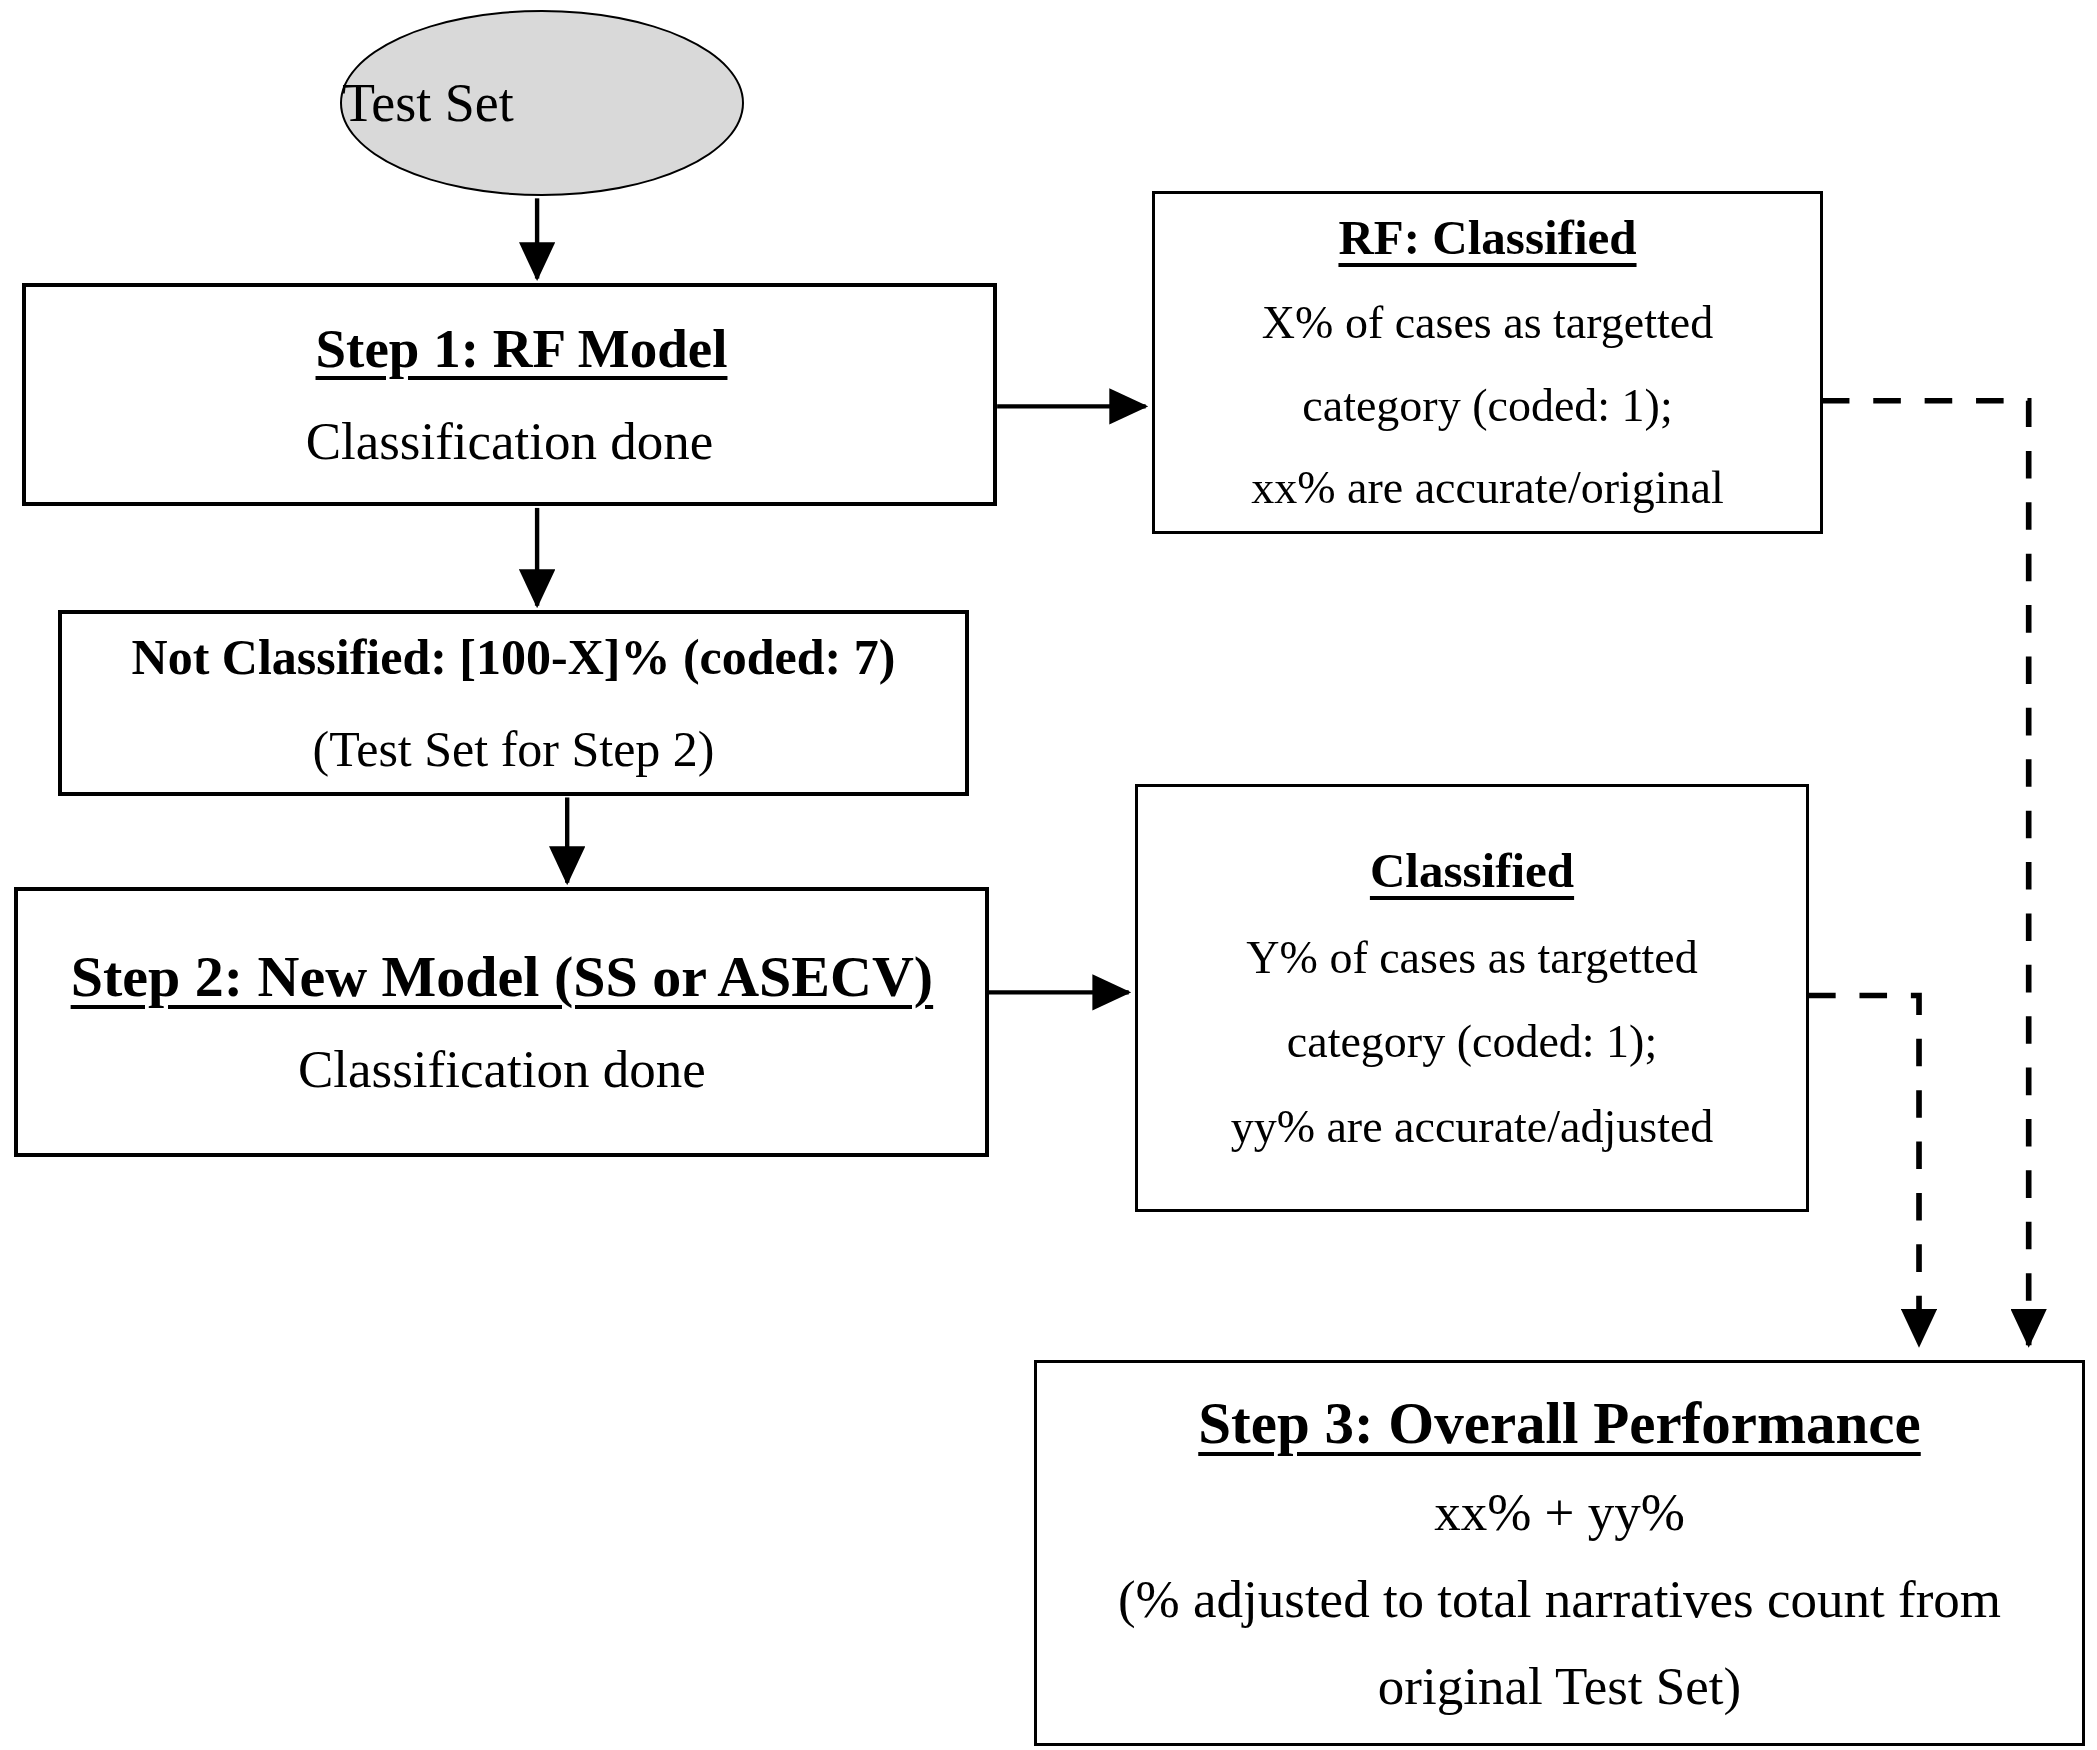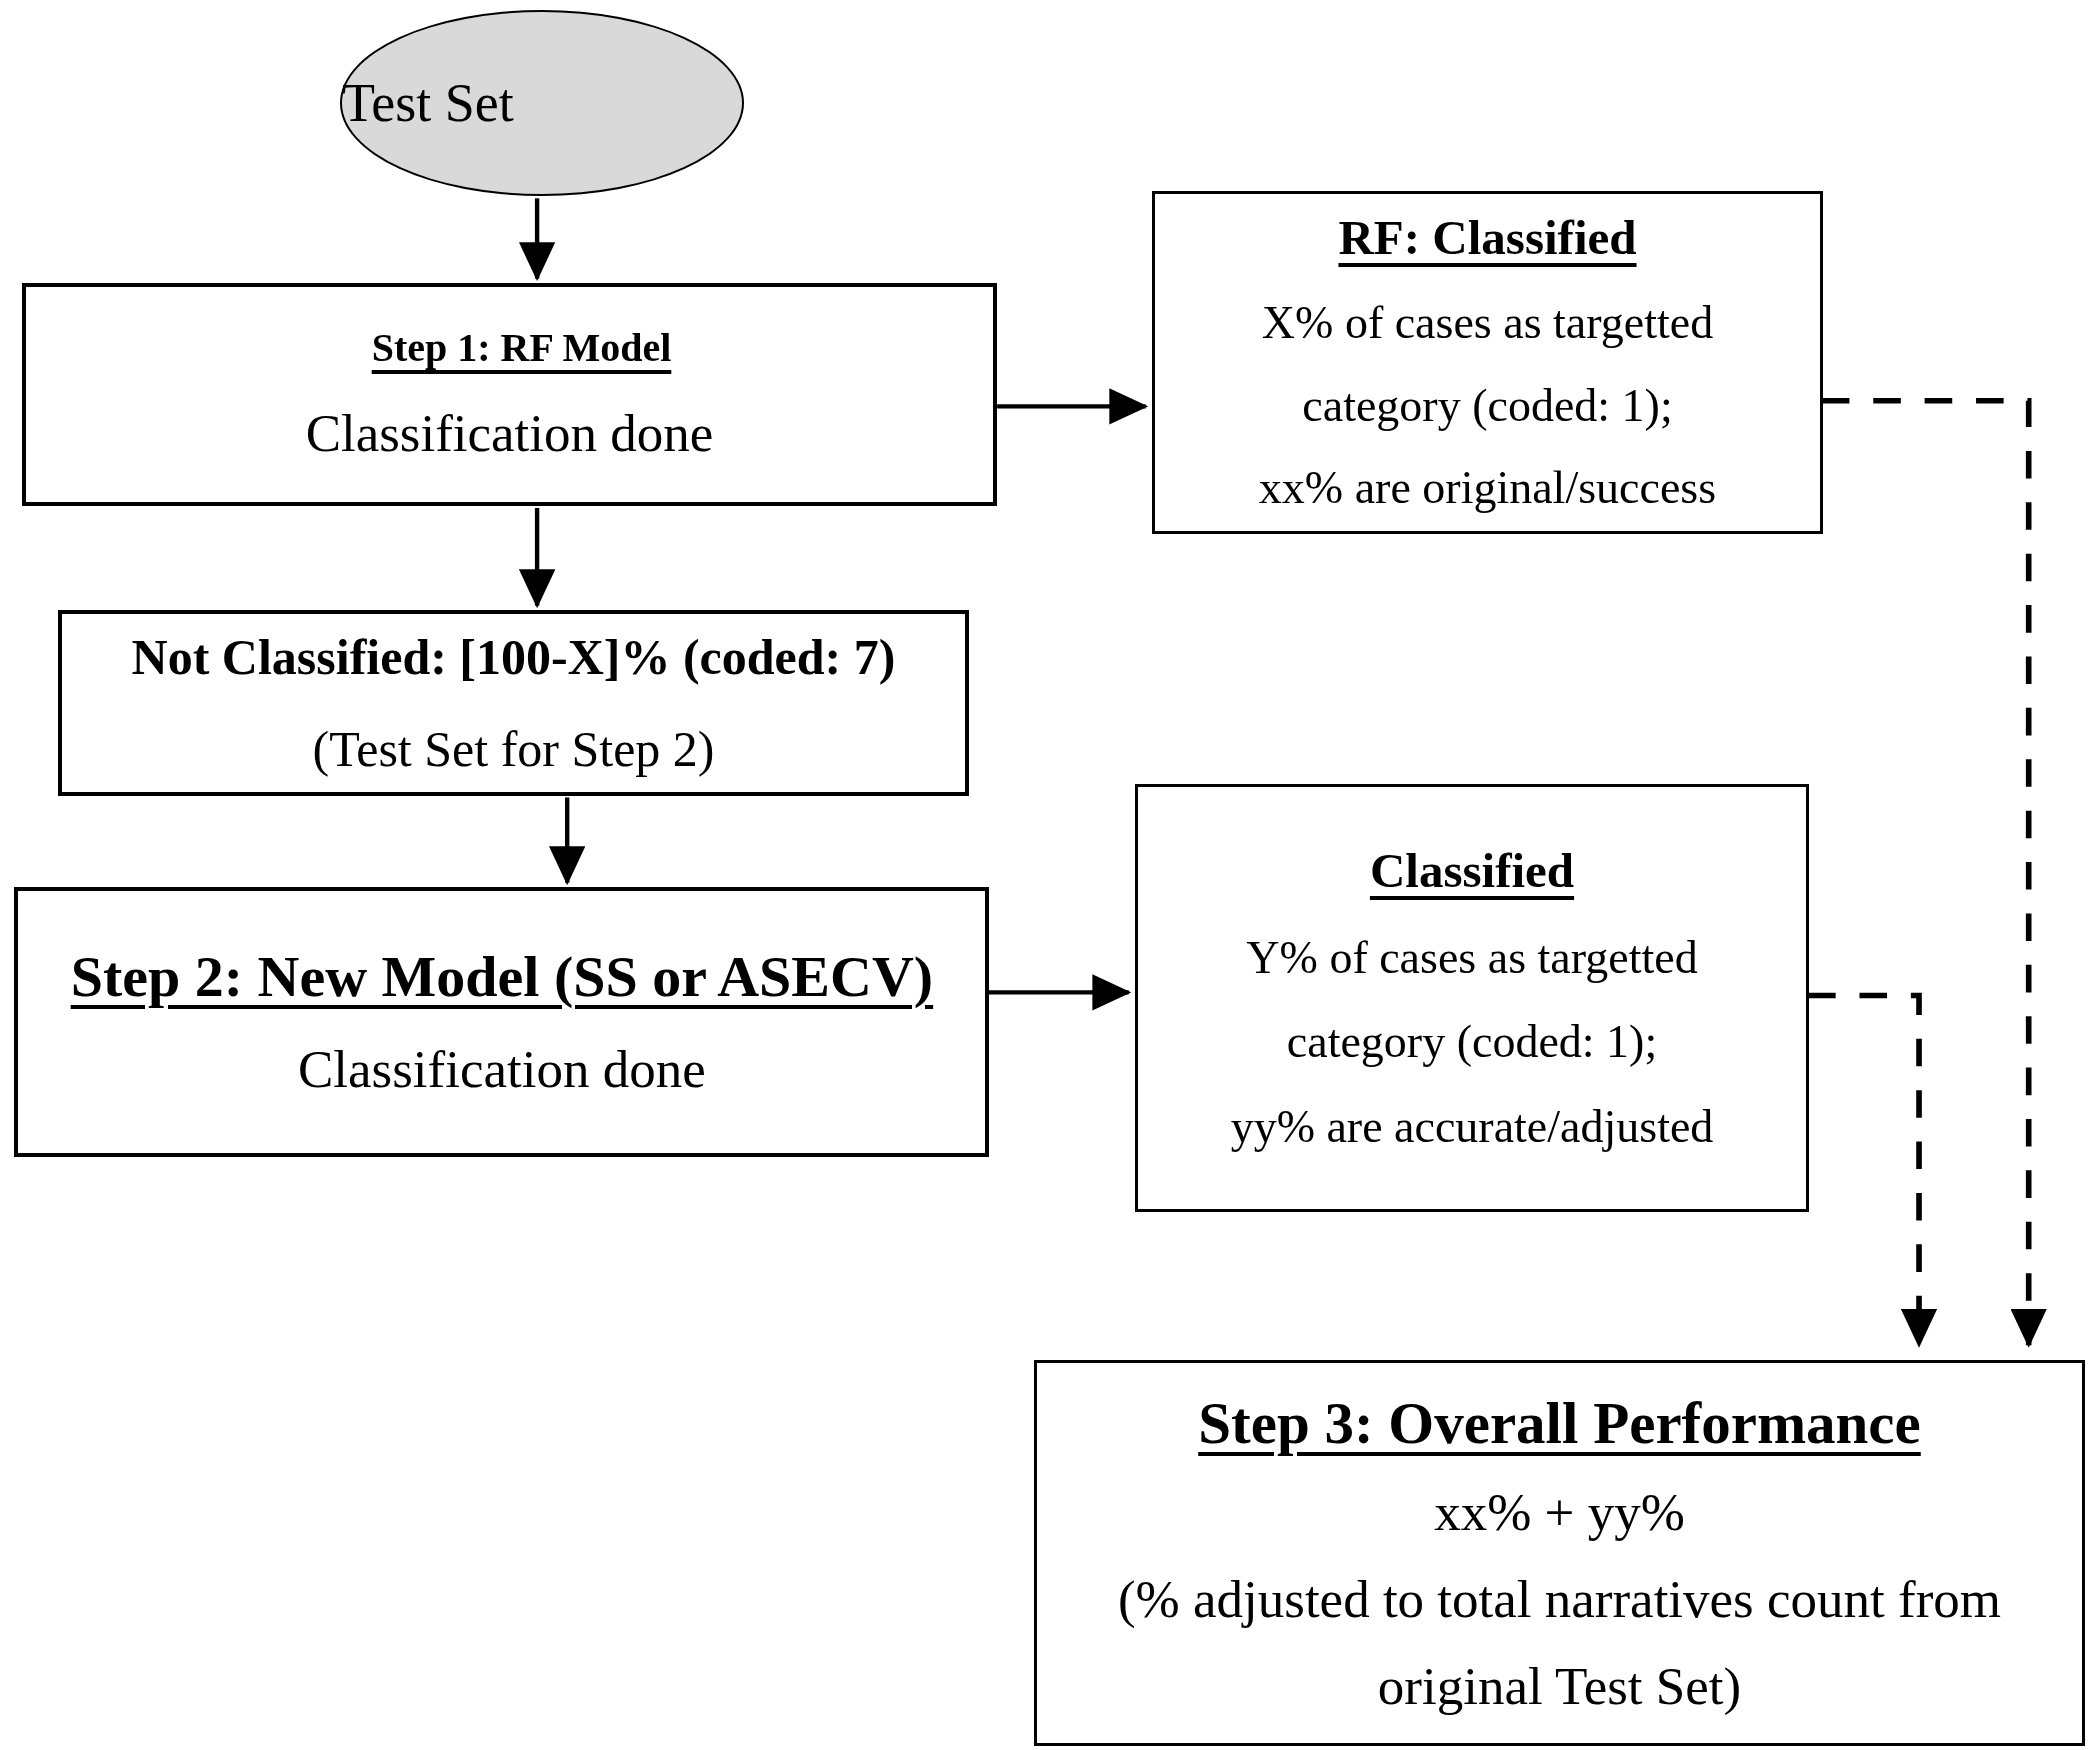--- a/index.html
+++ b/index.html
@@ -44,21 +44,21 @@
     border: 2.5px solid #000000;
     border-radius: 50%;
     box-sizing: border-box;
     display: flex;
     align-items: center;
     justify-content: flex-start;
     font-size: 54px;
   }
   
   #step1 { left: 22px; top: 283px; width: 975px; height: 223px; row-gap: 33px; }
-  #step1 .title { font-size: 40px; margin-left: 24px; }
+  #step1 .title { font-size: 55px; margin-left: 24px; }
   #step1 .body  { font-size: 53px; }
   
   #rf-classified { left: 1152px; top: 191px; width: 671px; height: 343px; row-gap: 31px; }
   #rf-classified .title { font-size: 49px; }
   #rf-classified .body-line { font-size: 46px; }
   
   #not-classified { left: 58px; top: 610px; width: 911px; height: 186px; row-gap: 36px; }
   #not-classified .line1 { font-size: 50px; font-weight: bold; }
   #not-classified .line2 { font-size: 50px; }
   
@@ -107,21 +107,21 @@
 
   <div id="step1" class="node-box">
     <div class="title">Step 1: RF Model</div>
     <div class="body">Classification done</div>
   </div>
 
   <div id="rf-classified" class="node-box thin-border">
     <div class="title">RF: Classified</div>
     <div class="body-line">X% of cases as targetted</div>
     <div class="body-line">category (coded: 1);</div>
-    <div class="body-line">xx% are original/success</div>
+    <div class="body-line">xx% are accurate/original</div>
   </div>
 
   <div id="not-classified" class="node-box">
     <div class="line1">Not Classified: [100-X]% (coded: 7)</div>
     <div class="line2">(Test Set for Step 2)</div>
   </div>
 
   <div id="step2" class="node-box">
     <div class="title">Step 2: New Model (SS or ASECV)</div>
     <div class="body">Classification done</div>

